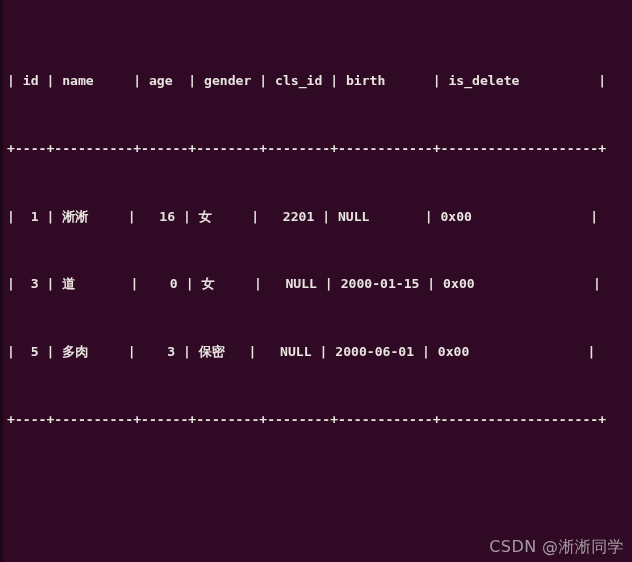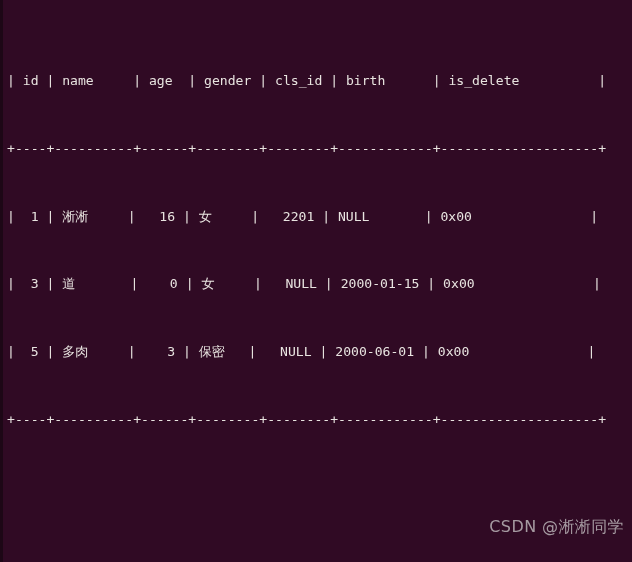--- a/index.html
+++ b/index.html
@@ -34,25 +34,26 @@
     line-height: 22.62px;
     color: #e8e4e0;
     white-space: pre;
     letter-spacing: 0px;
     -webkit-font-smoothing: antialiased;
   }
   .line {
     display: block;
     height: 22.62px;
     white-space: pre;
+    font-weight: bold;
   }
   #watermark {
     position: absolute;
     right: 8px;
-    bottom: 24px;
+    bottom: 4px;
     font-family: "DejaVu Sans", "Liberation Sans", sans-serif;
     font-size: 16px;
     color: #b9b2b6;
     opacity: 0.86;
     letter-spacing: 0.4px;
     pointer-events: none;
     user-select: none;
   }
 </style>
 </head>

